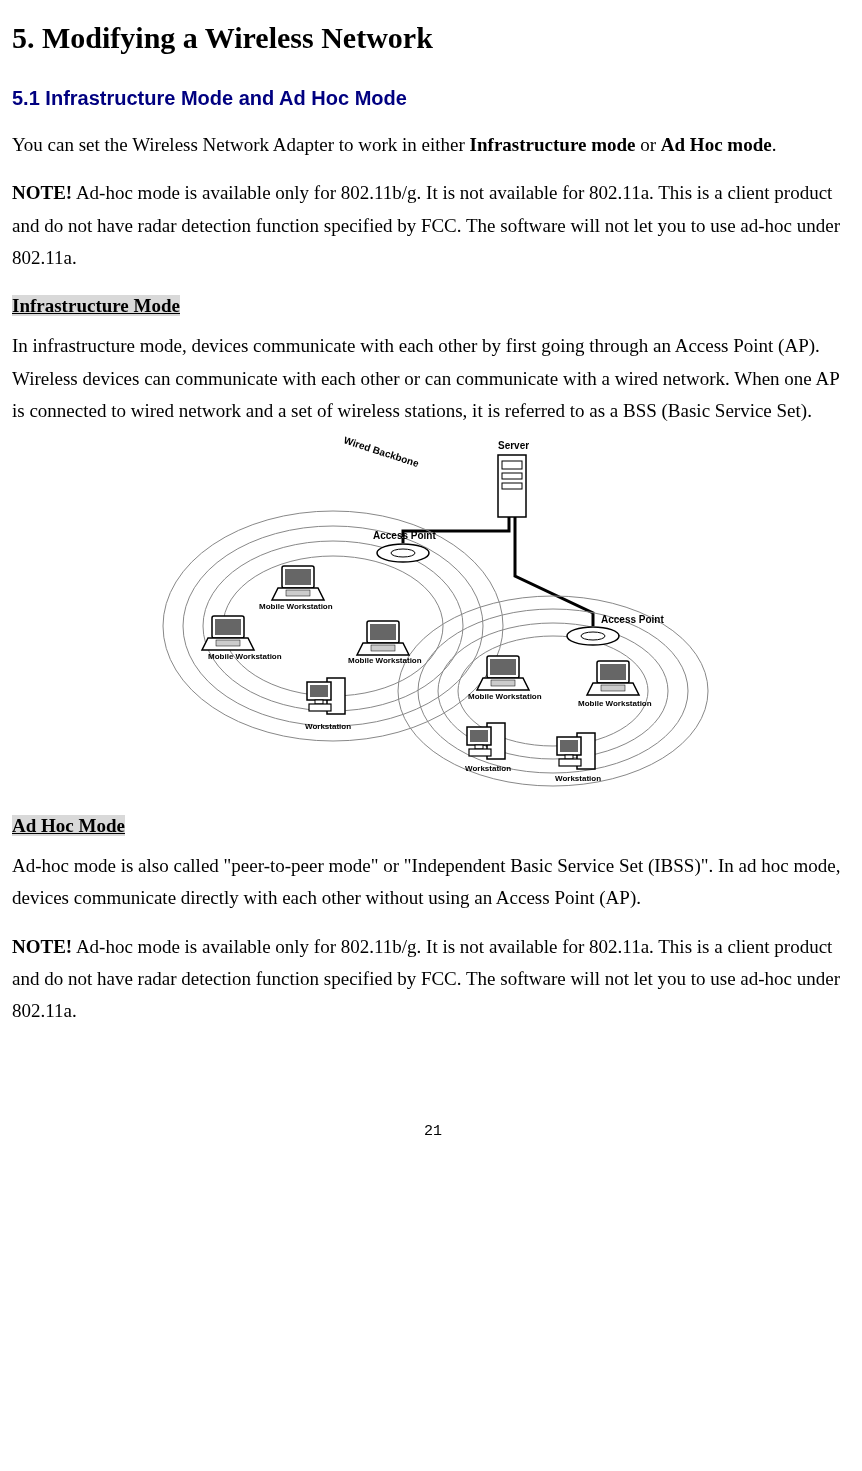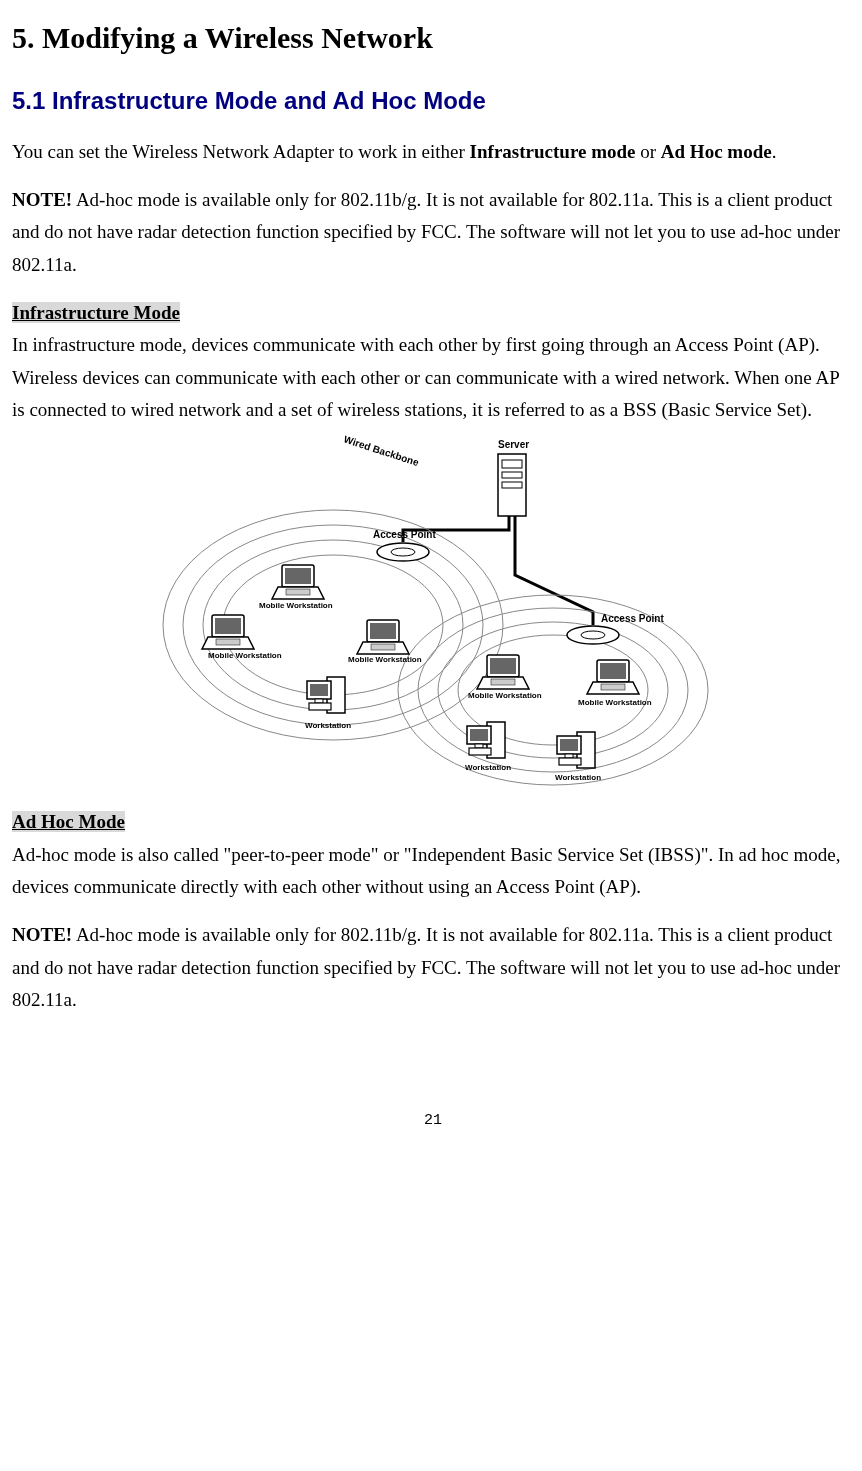--- a/index.html
+++ b/index.html
@@ -13,27 +13,27 @@
       width: 862px;
       box-sizing: border-box;
     }
     h1 {
       font-size: 30px;
       font-weight: bold;
       margin: 0 0 18px 0;
     }
     h2 {
       font-family: Arial, Helvetica, sans-serif;
-      font-size: 24px;
+      font-size: 20px;
       font-weight: bold;
       color: #000080;
       margin: 0 0 14px 0;
     }
     p {
-      margin: 0 0 16px 0;
+      margin: 8px 0 16px 0;
     }
     .tight {
       margin-bottom: 0;
     }
     .highlight {
       background-color: #d9d9d9;
       text-decoration: underline;
     }
     .bold { font-weight: bold; }
     .diagram-wrap {

